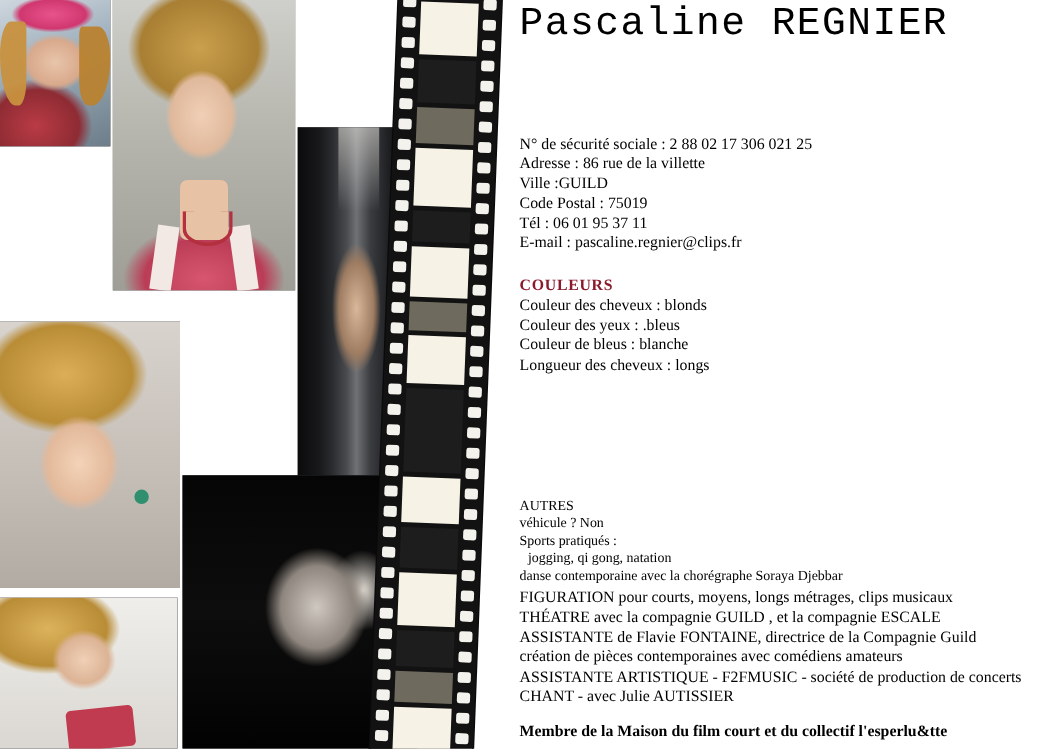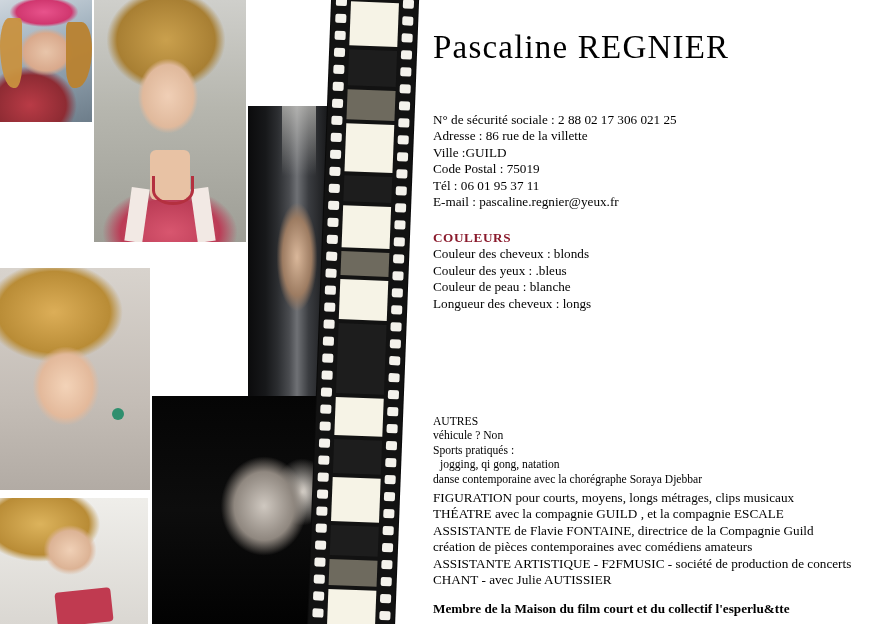--- a/index.html
+++ b/index.html
@@ -144,24 +144,24 @@
   .content {
     position: absolute;
     left: 430px;
     top: 0;
     width: 452px;
     height: 624px;
   }
   .name {
     position: absolute;
     left: 3px;
-    top: 29px;
+    top: 1px;
     font-size: 33px;
     letter-spacing: 1.2px;
-    font-family: Liberation Serif, serif;
+    font-family: Liberation Mono, monospace;
     white-space: nowrap;
   }
   .block {
     position: absolute;
     left: 3px;
     font-size: 13.2px;
     line-height: 16.4px;
   }
   .block .line { white-space: nowrap; }
   .heading {
@@ -328,28 +328,28 @@
 
     <div class="name">Pascaline REGNIER</div>
 
 
     <div class="block b-admin">
       <div class="line">N° de sécurité sociale : 2 88 02 17 306 021 25</div>
       <div class="line">Adresse : 86 rue de la villette</div>
       <div class="line">Ville :GUILD</div>
       <div class="line">Code Postal : 75019</div>
       <div class="line">Tél : 06 01 95 37 11</div>
-      <div class="line mail">E-mail : pascaline.regnier@yeux.fr</div>
+      <div class="line mail">E-mail : pascaline.regnier@clips.fr</div>
     </div>
 
     <div class="block b-couleurs">
       <div class="line heading">COULEURS</div>
       <div class="line">Couleur des cheveux : blonds</div>
       <div class="line">Couleur des yeux : .bleus</div>
-      <div class="line">Couleur de peau : blanche</div>
+      <div class="line">Couleur de bleus : blanche</div>
       <div class="line">Longueur des cheveux : longs</div>
     </div>
 
 
     <div class="block b-autres">
       <div class="line">AUTRES</div>
       <div class="line">véhicule ? Non</div>
       <div class="line">Sports pratiqués :</div>
       <div class="line indent">jogging, qi gong, natation</div>
       <div class="line">danse contemporaine avec la chorégraphe Soraya Djebbar</div>

